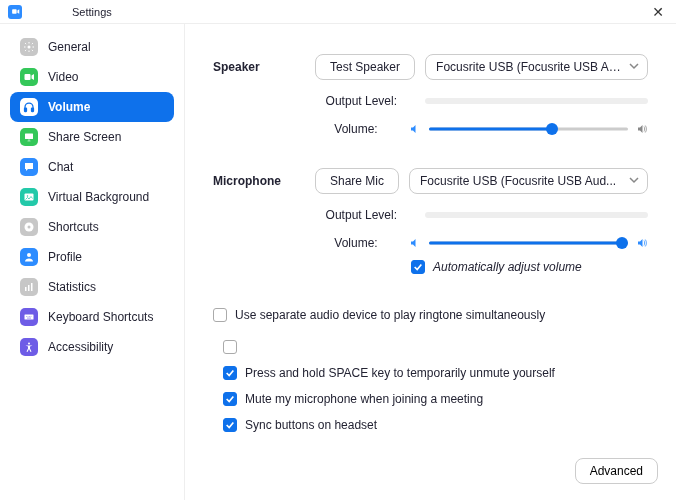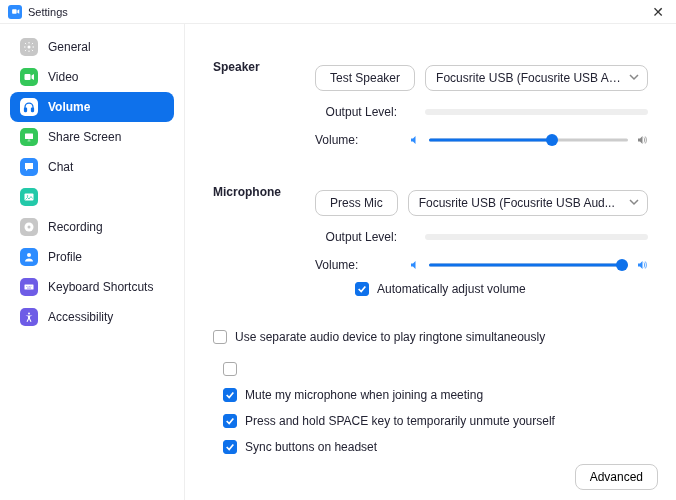--- a/index.html
+++ b/index.html
@@ -12,20 +12,21 @@
     color: #232333;
     background: #fff;
     overflow: hidden;
   }
   .titlebar {
     display: flex;
     align-items: center;
     height: 24px;
     padding: 0 8px;
     border-bottom: 1px solid #eee;
+    gap: 44px;
   }
   .titlebar .app-icon {
     width: 14px; height: 14px;
     border-radius: 3px;
     background: #2D8CFF;
     display: inline-flex; align-items:center; justify-content:center;
     margin-right: 6px;
   }
   .titlebar .app-icon svg { width:9px; height:9px; }
   .titlebar .title { font-size: 11px; color:#232333; }
@@ -64,21 +65,21 @@
     overflow:hidden;
   }
   .section {
     display:grid;
     grid-template-columns: 92px 1fr;
     column-gap: 10px;
     margin-bottom:22px;
   }
   .sec-label { font-weight:700; font-size:12px; padding-top:6px;}
   .controls { }
-  .row { display:flex; align-items:center; gap:10px; margin-bottom:14px;margin-top:11px;}
+  .row { display:flex; align-items:center; gap:10px; margin-bottom:14px;}
   .btn {
     border:1px solid #ccc;
     background:#fff;
     border-radius:8px;
     height:26px;
     padding:0 14px;
     font-size:12px;
     color:#232333;
     cursor:pointer;
     min-width:80px;
@@ -110,21 +111,21 @@
     flex:1;
     height:6px;
     border-radius:3px;
     background:#eee;
   }
   .vol-row {
     display:flex; align-items:center; gap:8px;
     justify-content:flex-end;
     margin-bottom:10px;
   }
-  .vol-lbl { font-size:12px; color:#232333; width:82px; text-align:left; margin-right:4px;}
+  .vol-lbl { font-size:12px; color:#232333; width:82px; text-align:center; margin-right:4px;}
   .spk-icon { color:#2D8CFF; width:12px; display:inline-flex;}
   .slider {
     flex:1; position:relative; height:14px;
   }
   .slider .track {
     position:absolute; top:50%; left:0; right:0; height:3px; background:#ccc; transform:translateY(-50%); border-radius:2px;
   }
   .slider .fill {
     position:absolute; top:50%; left:0; height:3px; background:#0E71EB; transform:translateY(-50%); border-radius:2px;
   }
@@ -142,21 +143,21 @@
   }
   .cb.checked { background:#0E71EB; border-color:#0E71EB; }
   .cb.checked svg { display:block; }
   .cb svg { display:none; width:10px; height:10px; }
   .checks {
   }
   .checks-group-b { margin-top:18px;}
   .indent { margin-left:10px;}
   .adv-btn {
     position:absolute;
-    right:18px; bottom:10px;
+    right:18px; bottom:16px;
     border:1px solid #ccc;
     background:#fff;
     border-radius:8px;
     height:26px;
     padding:0 14px;
     font-size:12px;
     cursor:pointer;
   }
 </style>
 </head>
@@ -222,38 +223,49 @@
         <span>Chat</span>
       </div>
       <div class="side-item">
         <span class="icon" style="background: rgb(35, 201, 169); color: rgb(255, 255, 255);">
           <svg viewBox="0 0 24 24" width="12" height="12" fill="#fff">
             <rect x="3" y="5" width="18" height="14" rx="2"></rect>
             <circle cx="9" cy="10" r="1.5" fill="#23C9A9"></circle>
             <path d="M5 17l4-4 3 3 4-5 3 4" stroke="#23C9A9" stroke-width="1.5" fill="none"></path>
           </svg>
         </span>
+        <span>Virtual Background</span>
       </div>
       <div class="side-item">
         <span class="icon" style="background: rgb(199, 199, 199); color: rgb(255, 255, 255);">
           <svg viewBox="0 0 24 24" width="12" height="12" fill="#fff">
             <circle cx="12" cy="12" r="9"></circle>
             <circle cx="12" cy="12" r="3" fill="#C7C7C7"></circle>
           </svg>
         </span>
-        <span>Recording</span>
+        <span>Shortcuts</span>
       </div>
       <div class="side-item">
         <span class="icon" style="background: rgb(45, 140, 255); color: rgb(255, 255, 255);">
           <svg viewBox="0 0 24 24" width="12" height="12" fill="#fff">
             <circle cx="12" cy="8" r="4"></circle>
             <path d="M4 21c0-4 4-6 8-6s8 2 8 6"></path>
           </svg>
         </span>
         <span>Profile</span>
+      </div>
+      <div class="side-item">
+        <span class="icon" style="background: rgb(199, 199, 199); color: rgb(255, 255, 255);">
+          <svg viewBox="0 0 24 24" width="12" height="12" fill="#fff">
+            <rect x="4" y="12" width="3" height="8"></rect>
+            <rect x="10" y="8" width="3" height="12"></rect>
+            <rect x="16" y="4" width="3" height="16"></rect>
+          </svg>
+        </span>
+        <span>Statistics</span>
       </div>
       <div class="side-item">
         <span class="icon" style="background: rgb(110, 92, 230); color: rgb(255, 255, 255);">
           <svg viewBox="0 0 24 24" width="12" height="12" fill="#fff">
             <rect x="3" y="7" width="18" height="10" rx="1"></rect>
             <circle cx="7" cy="11" r="0.8" fill="#6E5CE6"></circle>
             <circle cx="10" cy="11" r="0.8" fill="#6E5CE6"></circle>
             <circle cx="13" cy="11" r="0.8" fill="#6E5CE6"></circle>
             <circle cx="16" cy="11" r="0.8" fill="#6E5CE6"></circle>
             <rect x="8" y="13.5" width="8" height="1.2" fill="#6E5CE6"></rect>
@@ -311,21 +323,21 @@
               </svg>
           </span>
         </div>
       </div>
     </div>
 
     <div class="section">
       <div class="sec-label">Microphone</div>
       <div class="controls">
         <div class="row">
-          <button class="btn">Press Mic</button>
+          <button class="btn">Share Mic</button>
           <div class="select">
             <span class="select-text">Focusrite USB (Focusrite USB Aud...</span>
             <span class="chev">
               <svg width="10" height="10" viewBox="0 0 10 10">
                   <path d="M1 3l4 4 4-4" stroke="#888" stroke-width="1.5" fill="none"></path>
                 </svg>
             </span>
           </div>
         </div>
         <div class="level-row">
@@ -344,21 +356,21 @@
               <div class="fill" style="width:97%"></div>
               <div class="thumb" style="left:97%"></div>
             </div>
           <span class="spk-icon">
             <svg viewBox="0 0 24 24" width="12" height="12" fill="#2D8CFF">
                 <path d="M4 9v6h4l5 5V4L8 9H4z"></path>
                 <path d="M16 7c1.5 1.5 1.5 8.5 0 10M18.5 5c3 3 3 11 0 14" stroke="#2D8CFF" stroke-width="1.5" fill="none"></path>
               </svg>
           </span>
         </div>
-        <div class="checkrow" style="margin-left:40px;">
+        <div class="checkrow" style="margin-left:96px;font-style:italic;">
           <span class="cb checked">
               <svg viewBox="0 0 12 12">
                 <path d="M2 6l3 3 5-6" stroke="#fff" stroke-width="2" fill="none"></path>
               </svg>
             </span>
           <span>Automatically adjust volume</span>
         </div>
       </div>
     </div>
 
@@ -370,29 +382,29 @@
       <div class="checks-group-b">
       <div class="checkrow indent">
         <span class="cb"></span>
       </div>
       <div class="checkrow indent">
         <span class="cb checked">
               <svg viewBox="0 0 12 12">
                 <path d="M2 6l3 3 5-6" stroke="#fff" stroke-width="2" fill="none"></path>
               </svg>
             </span>
-        <span>Mute my microphone when joining a meeting</span>
+        <span>Press and hold SPACE key to temporarily unmute yourself</span>
       </div>
       <div class="checkrow indent">
         <span class="cb checked">
               <svg viewBox="0 0 12 12">
                 <path d="M2 6l3 3 5-6" stroke="#fff" stroke-width="2" fill="none"></path>
               </svg>
             </span>
-        <span>Press and hold SPACE key to temporarily unmute yourself</span>
+        <span>Mute my microphone when joining a meeting</span>
       </div>
       <div class="checkrow indent">
         <span class="cb checked">
               <svg viewBox="0 0 12 12">
                 <path d="M2 6l3 3 5-6" stroke="#fff" stroke-width="2" fill="none"></path>
               </svg>
             </span>
         <span>Sync buttons on headset</span>
       </div>
       </div>

